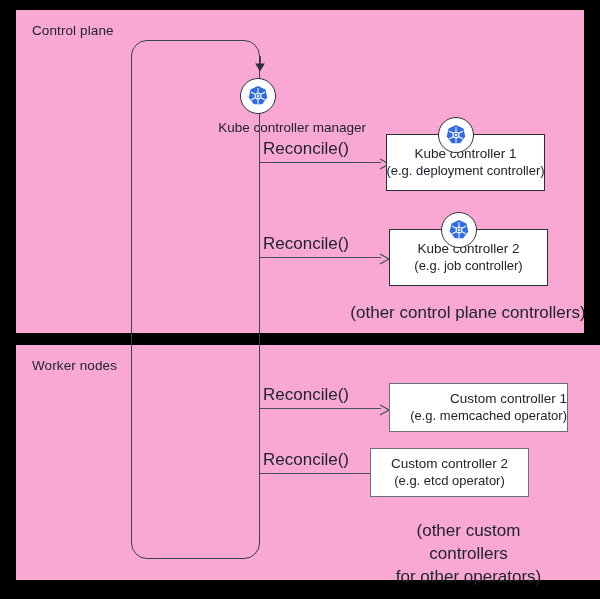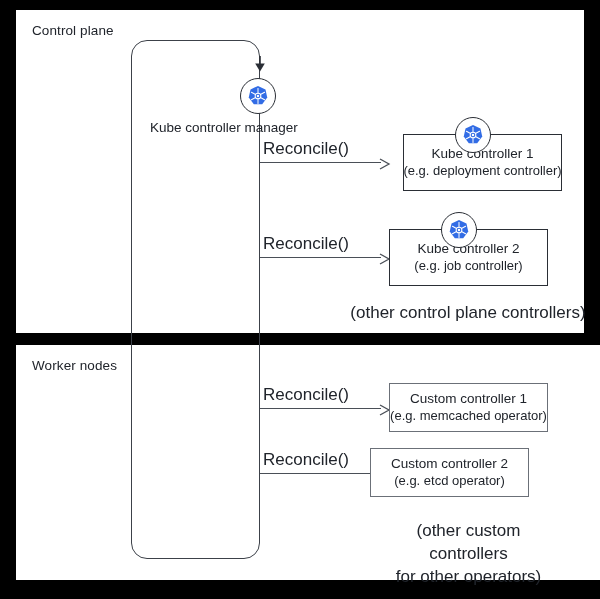--- a/index.html
+++ b/index.html
@@ -12,21 +12,21 @@
     width: 600px;
     height: 599px;
     background: #000000;
     overflow: hidden;
     font-family: "Liberation Sans", sans-serif;
   }
 
   
   .panel {
     position: absolute;
-    background: #ffffff;
+    background: #f9a8d4;
     box-sizing: border-box;
   }
   #panel-control-plane {
     left: 16px;
     top: 10px;
     width: 568px;
     height: 323px;
   }
   #panel-worker-nodes {
     left: 16px;
@@ -83,21 +83,21 @@
     left: 240px;
     top: 78px;
     width: 36px;
     height: 36px;
   }
   #kcm-label {
     position: absolute;
     left: 150px;
     top: 120px;
     width: 216px;
-    text-align: left;
+    text-align: right;
     font-size: 13.5px;
     color: #20242b;
     white-space: nowrap;
   }
 
   
   .k8s-badge {
     width: 100%;
     height: 100%;
     border-radius: 50%;
@@ -128,23 +128,23 @@
     line-height: 1.25;
     white-space: nowrap;
   }
   .ctrl-sub {
     font-size: 13px;
     color: #20242b;
     line-height: 1.25;
     white-space: nowrap;
   }
 
-  #box-kube-1 { left: 403px; top: 134px; width: 159px; height: 57px; }
+  #box-kube-1 { left: 386px; top: 134px; width: 159px; height: 57px; }
   #box-kube-2 { left: 389px; top: 229px; width: 159px; height: 57px; }
-  #box-custom-1 { left: 389px; top: 383px; width: 159px; height: 49px; }
+  #box-custom-1 { left: 389px; top: 383px; width: 179px; height: 49px; align-items: flex-end; }
   #box-custom-2 { left: 370px; top: 448px; width: 159px; height: 49px; }
 
   .box-icon {
     position: absolute;
     width: 36px;
     height: 36px;
     left: 51px;
     top: -18px;
   }
 

